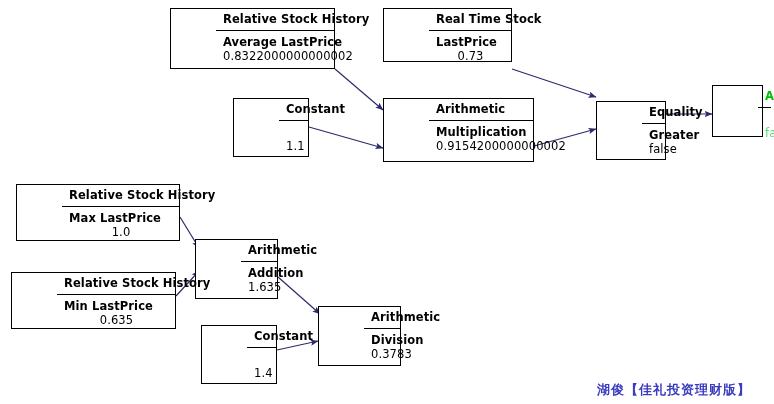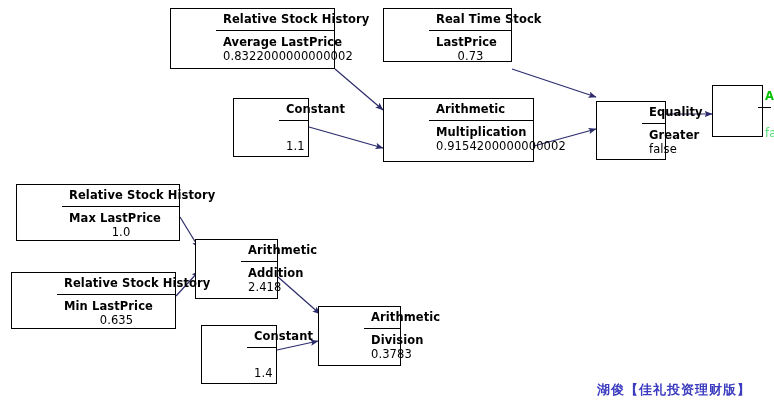--- a/index.html
+++ b/index.html
@@ -153,21 +153,21 @@
         <div class="node-title">Relative Stock History</div>
         <div class="node-body">
           <div class="node-field">Max LastPrice</div>
           <div class="node-value">1.0</div>
         </div>
       </div>
       <div class="node" style="left: 195px; top: 239px; width: 83px; height: 60px;">
         <div class="node-title">Arithmetic</div>
         <div class="node-body">
           <div class="node-field">Addition</div>
-          <div class="node-value">2.418</div>
+          <div class="node-value">1.635</div>
         </div>
       </div>
       <div class="node" style="left: 11px; top: 272px; width: 165px; height: 57px;">
         <div class="node-title">Relative Stock History</div>
         <div class="node-body">
           <div class="node-field">Min LastPrice</div>
           <div class="node-value">0.635</div>
         </div>
       </div>
       <div class="node" style="left: 318px; top: 306px; width: 83px; height: 60px;">

